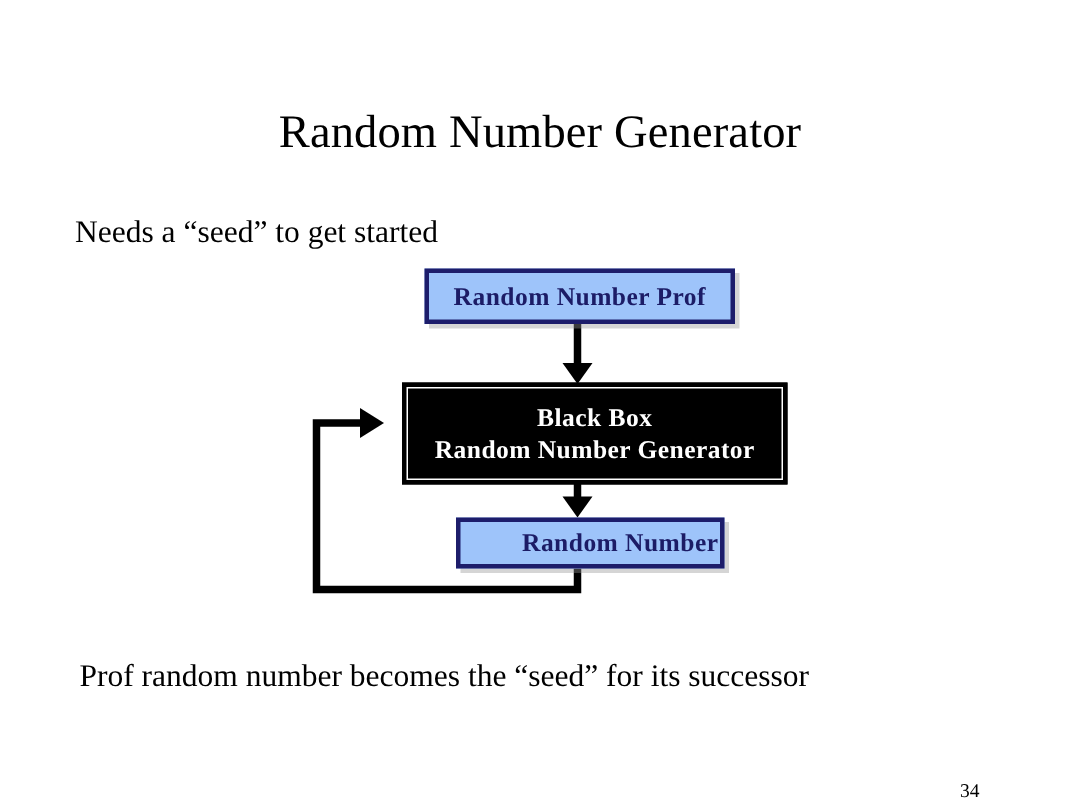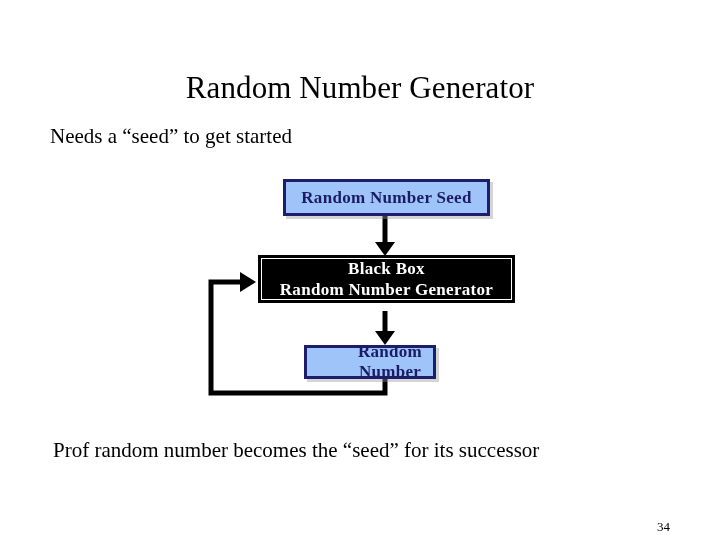--- a/index.html
+++ b/index.html
@@ -41,21 +41,21 @@
   }
 
   
   .body-line {
     position: absolute;
     font-size: 21px;
     line-height: 26px;
     color: #000000;
     white-space: nowrap;
   }
-  .body-line.top    { left: 50px; top: 100px; }
+  .body-line.top    { left: 50px; top: 118px; }
   .body-line.bottom { left: 53px; top: 414px; }
 
   
   .diagram {
     position: absolute;
     left: 0;
     top: 0;
     width: 720px;
     height: 540px;
     pointer-events: none;
@@ -98,39 +98,39 @@
     line-height: 21px;
     letter-spacing: 0.3px;
   }
   .flow-box.black .inner {
     position: relative;
     z-index: 2;
   }
 
   
   #box-seed   { left: 283px; top: 156px; width: 207px; height: 37px; }
-  #box-black  { left: 258px; top: 232px; width: 257px; height: 48px; }
-  #box-number { left: 304px; top: 322px; width: 132px; height: 34px; padding-left: 40px; }
+  #box-black  { left: 268px; top: 232px; width: 257px; height: 68px; }
+  #box-number { left: 304px; top: 322px; width: 179px; height: 34px; padding-left: 40px; }
 
   
   .footer-text {
     position: absolute;
     left: 72px;
     top: 496px;
     font-size: 13px;
     line-height: 16px;
     color: #000000;
     white-space: nowrap;
   }
   .page-number {
     position: absolute;
     left: 640px;
     top: 496px;
     width: 30px;
-    text-align: right;
+    text-align: left;
     font-size: 13px;
     line-height: 16px;
     color: #000000;
   }
 </style>
 </head>
 <body>
 
 <div class="slide">
 
@@ -152,21 +152,21 @@
       </g>
 
       <g>
         <path d="M 385 356 L 385 370 L 211 370 L 211 259 L 243 259" fill="none" stroke="#000000" stroke-width="5"></path>
         <polygon points="240,249 240,269 256,259" fill="#000000"></polygon>
       </g>
     </svg>
   </div>
 
   <div class="flow-box blue" id="box-seed">
-    <span>Random Number Seed</span>
+    <span>Random Number Prof</span>
   </div>
 
   <div class="flow-box black" id="box-black">
     <span class="inner">
       <span>Black Box</span><br>
       <span>Random Number Generator</span>
     </span>
   </div>
 
   <div class="flow-box blue" id="box-number">

